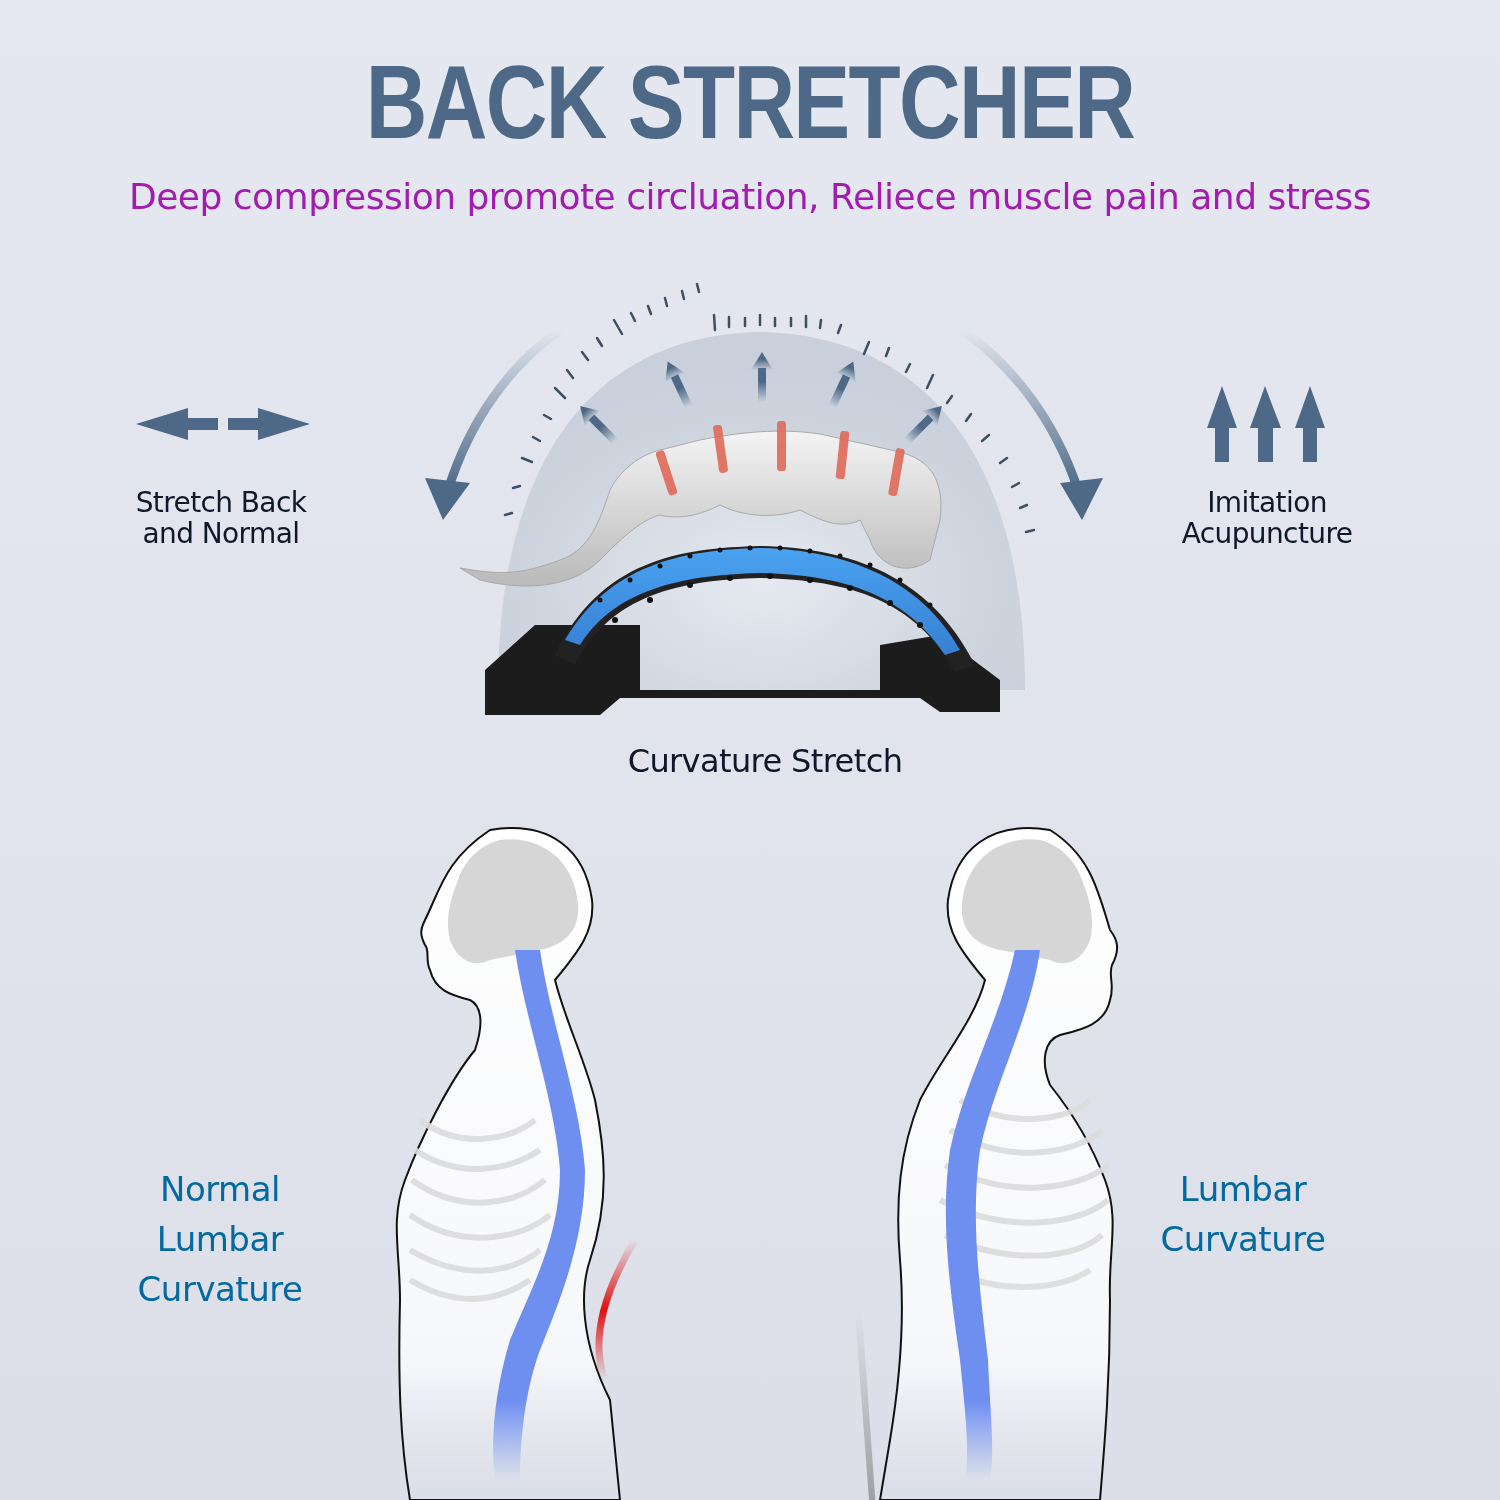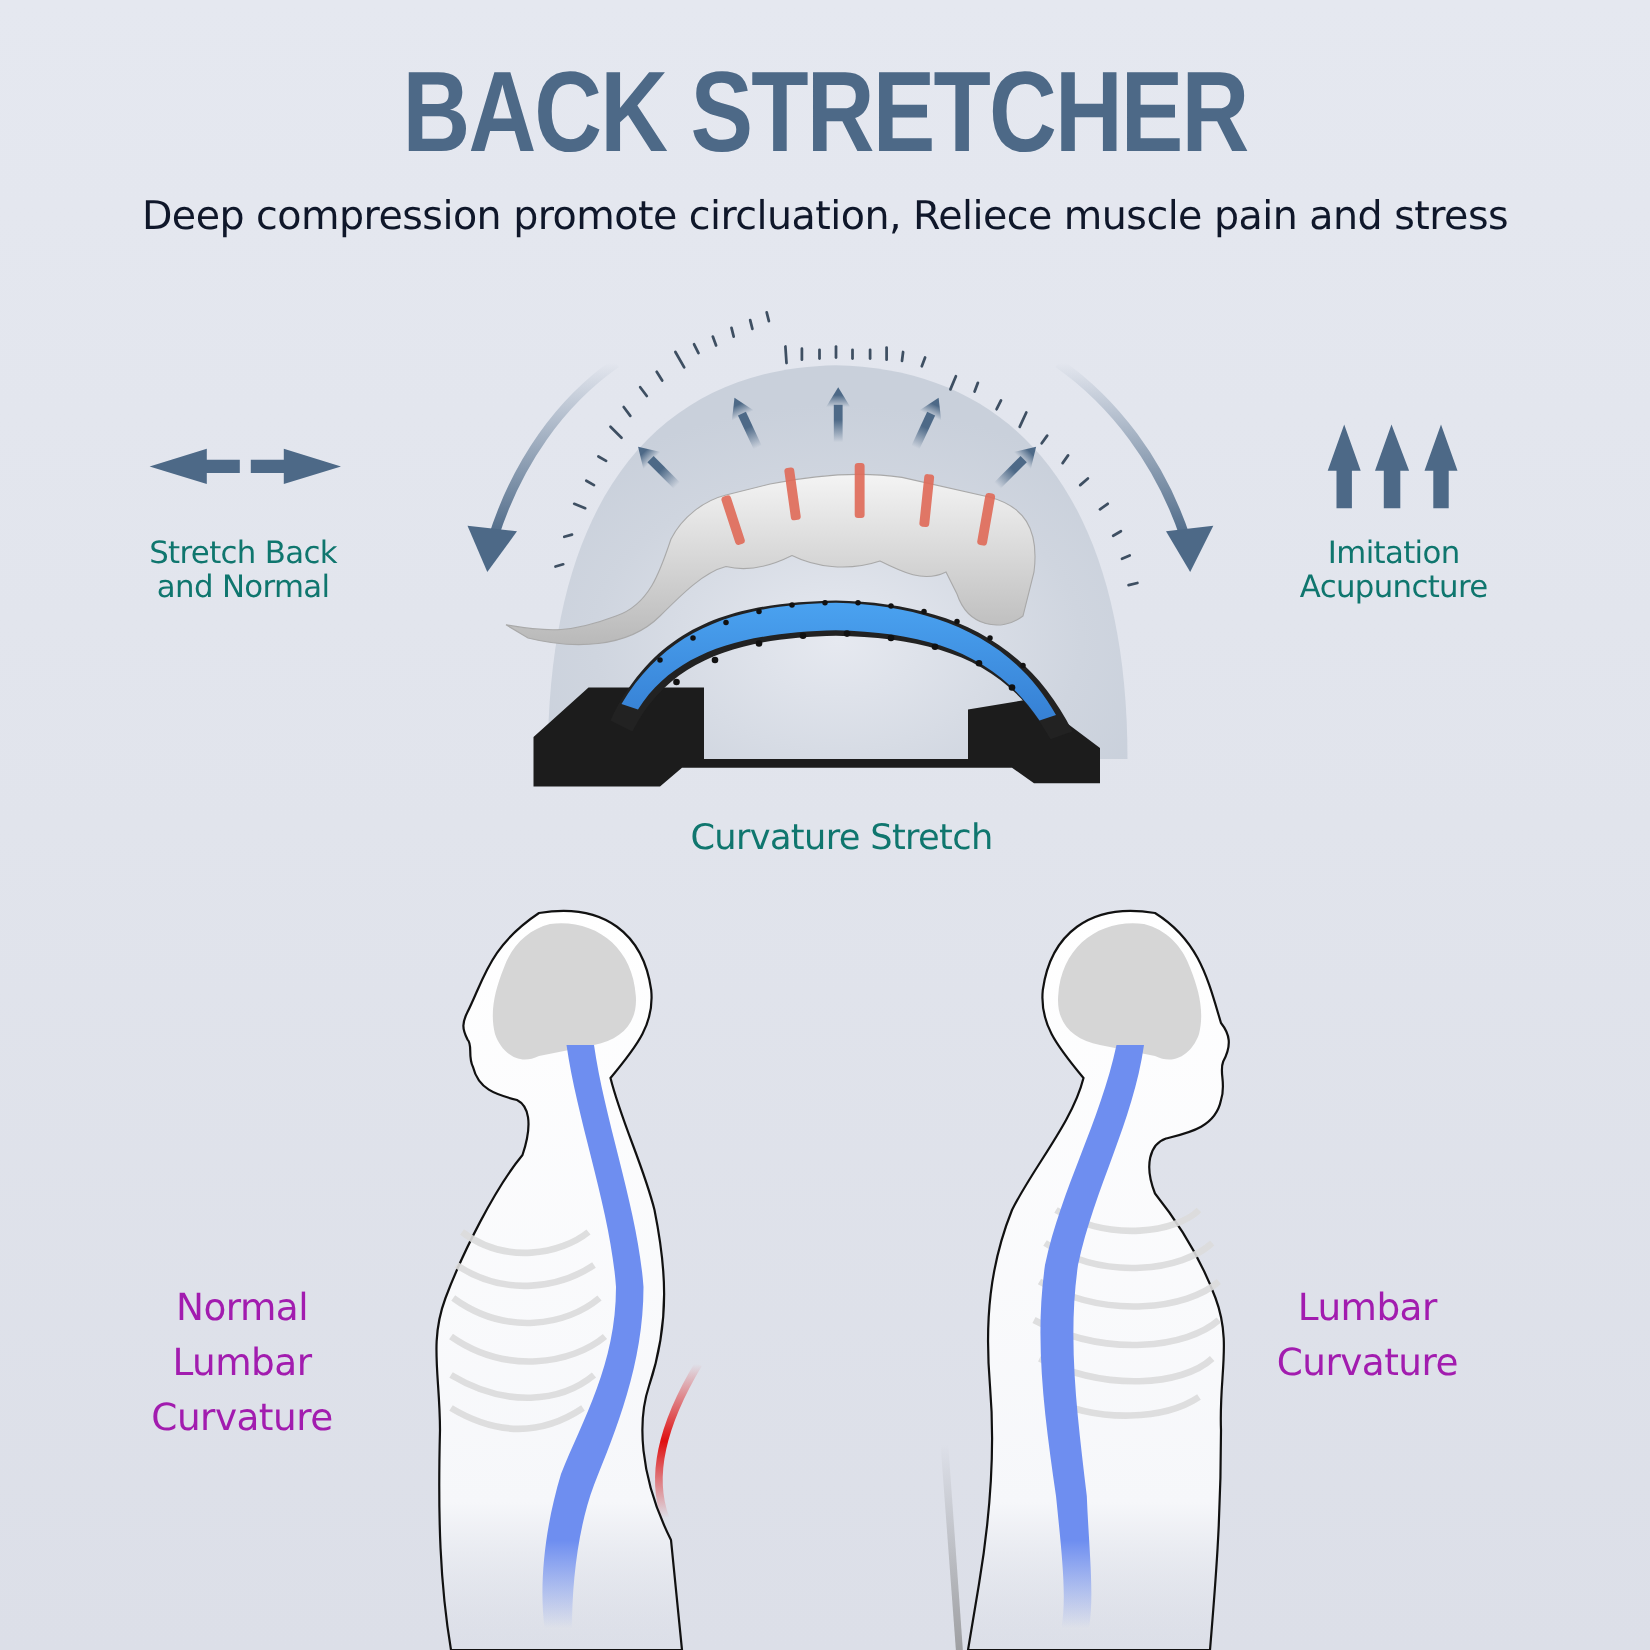--- a/index.html
+++ b/index.html
@@ -10,29 +10,29 @@
   }
   .abs { position: absolute; }
   .title {
     left: 0; width: 1500px; top: 42px; text-align: center;
     font-family: "Liberation Sans", sans-serif; font-weight: 700;
     font-size: 104px; line-height: 120px; color: #4d6987;
     letter-spacing: -2px; transform: scaleX(0.82); transform-origin: center;
   }
   .subtitle {
     left: 0; width: 1500px; top: 172px; text-align: center;
-    font-size: 36px; line-height: 50px; color: #0f172a;
+    font-size: 36px; line-height: 50px; color: #a21caf;
     letter-spacing: -0.5px; font-family: "DejaVu Sans", sans-serif;
   }
   .feature-label {
-    font-size: 28px; line-height: 31px; color: #0f766e; text-align: center;
+    font-size: 28px; line-height: 31px; color: #0f172a; text-align: center;
     font-family: "DejaVu Sans", sans-serif; letter-spacing: -0.6px;
   }
   .lumbar-label {
-    font-size: 34px; line-height: 50px; color: #a21caf; text-align: center;
+    font-size: 34px; line-height: 50px; color: #0369a1; text-align: center;
     font-family: "DejaVu Sans", sans-serif; letter-spacing: -0.5px;
   }
   svg { position: absolute; overflow: visible; }
 </style>
 </head>
 <body>
 
 <div class="abs title">BACK STRETCHER</div>
 <div class="abs subtitle">Deep compression promote circluation, Reliece muscle pain and stress</div>
 

